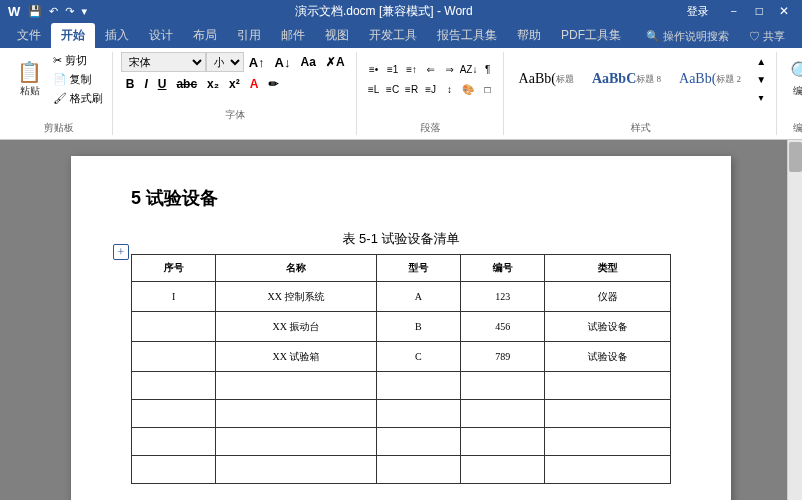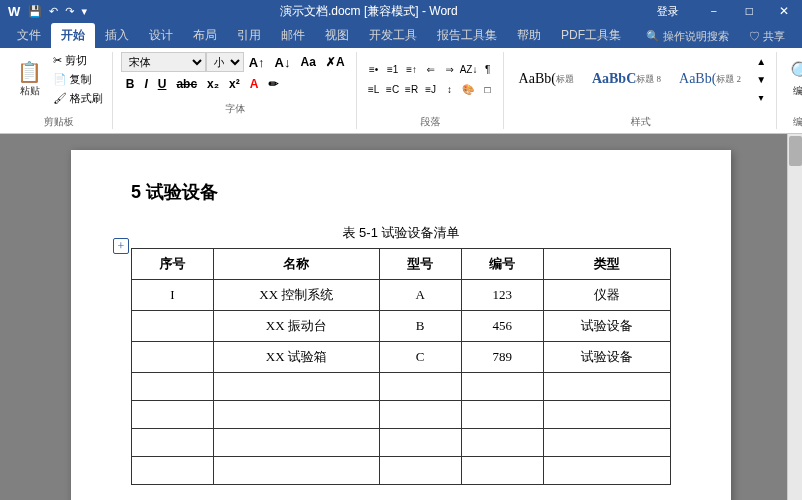--- a/index.html
+++ b/index.html
@@ -52,21 +52,21 @@
     .ribbon-group {
       display: flex;
       flex-direction: column;
       align-items: center;
       border-right: 1px solid #e0e0e0;
       padding: 0 6px;
       min-width: fit-content;
     }
     .ribbon-group:last-child { border-right: none; }
     .ribbon-group-content { display: flex; align-items: center; gap: 2px; flex: 1; }
-    .ribbon-group-label { font-size: 10px; color: #666; margin-top: 8px; text-align: right; }
+    .ribbon-group-label { font-size: 10px; color: #666; margin-top: 14px; text-align: right; }
     .ribbon-btn {
       display: flex;
       flex-direction: column;
       align-items: center;
       padding: 2px 4px;
       cursor: pointer;
       border-radius: 3px;
       font-size: 10px;
       color: #333;
       font-family: 'Microsoft YaHei', sans-serif;
@@ -199,21 +199,21 @@
       display: flex;
       align-items: center;
       justify-content: center;
       cursor: pointer;
       border-radius: 2px;
     }
 
     .data-table {
       border-collapse: collapse;
       width: 100%;
-      font-size: 13px;
+      font-size: 10px;
       font-family: 'SimSun', '宋体', serif;
     }
     .data-table th, .data-table td {
       border: 1px solid #333;
       padding: 6px 10px;
       text-align: center;
       vertical-align: middle;
     }
     .data-table th {
       background: white;
@@ -259,21 +259,21 @@
   <div class="title-bar-left">
     <span class="title-bar-logo">W</span>
     <div class="quick-access">
       <span class="qa-icon">💾</span>
       <span class="qa-icon">↶</span>
       <span class="qa-icon">↷</span>
       <span class="qa-icon">▾</span>
     </div>
   </div>
   <div class="title-bar-title">演示文档.docm [兼容模式] - Word</div>
-  <div style="display:flex;align-items:center;gap:16px;">
+  <div style="display:flex;align-items:center;gap:6px;">
     <button class="login-btn">登录</button>
     <span class="title-bar-btn">－</span>
     <span class="title-bar-btn">□</span>
     <span class="title-bar-btn">✕</span>
   </div>
 </div>
 
 <div class="ribbon">
   <div class="ribbon-tabs">
     <span class="ribbon-tab">文件</span>

